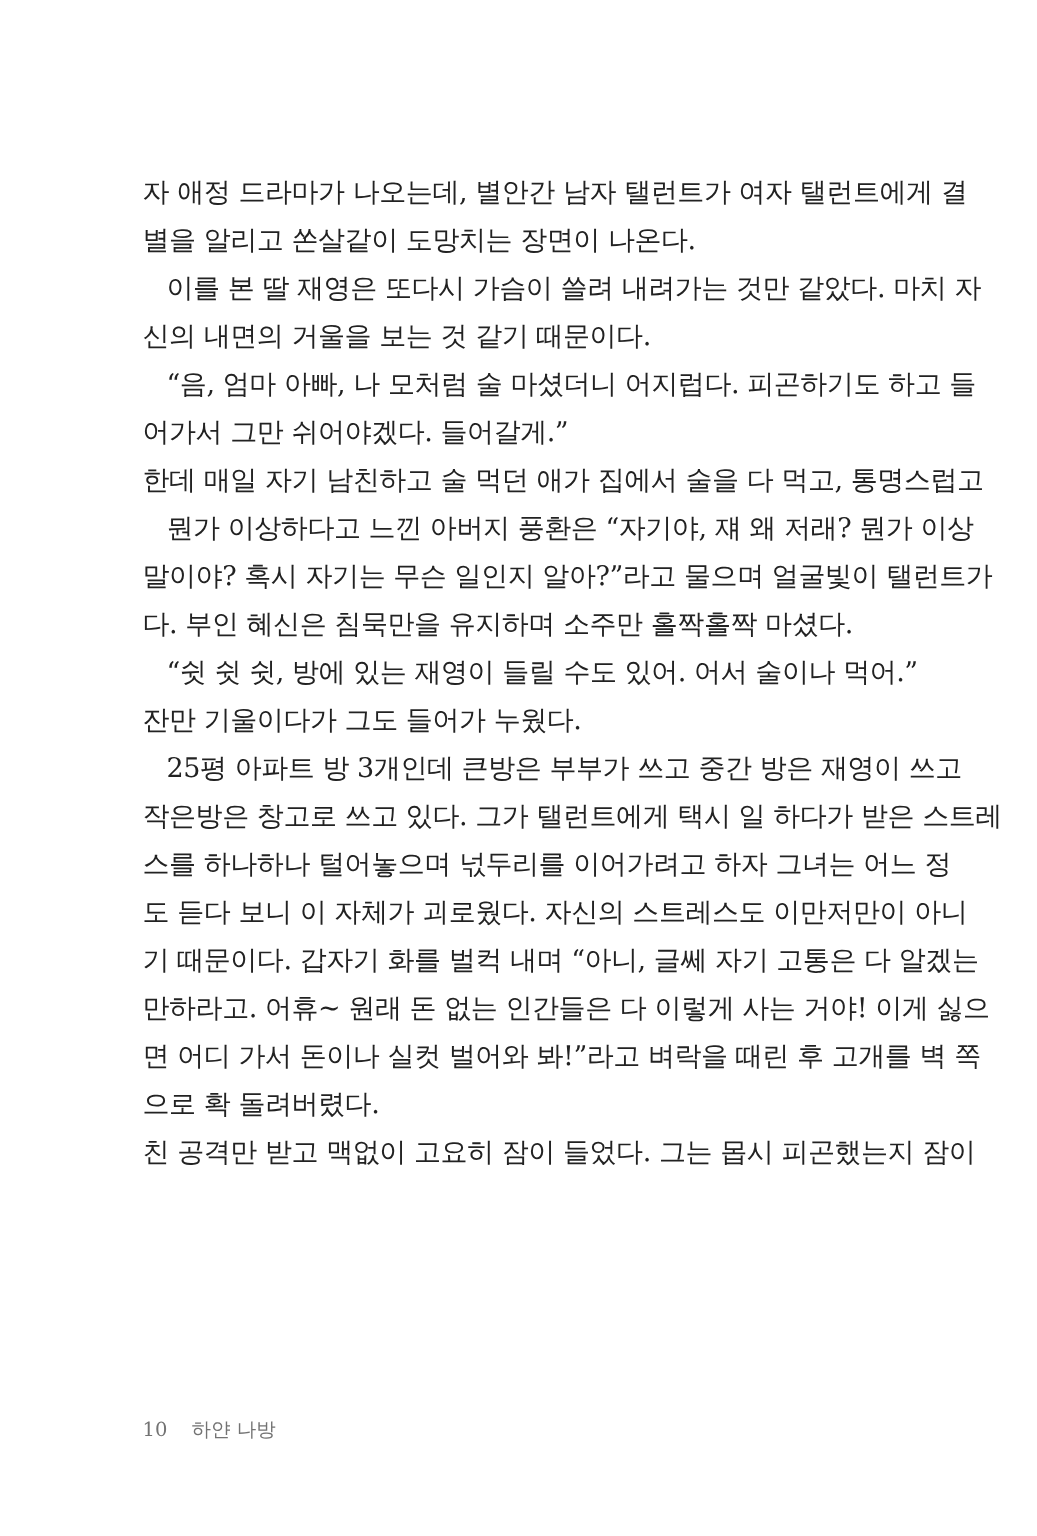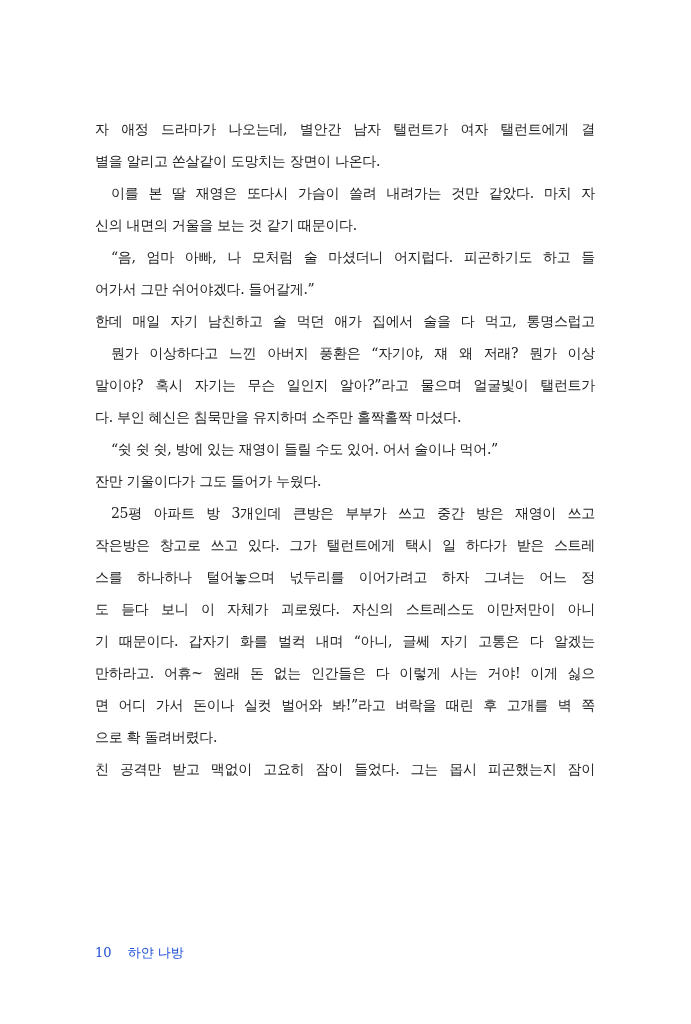--- a/index.html
+++ b/index.html
@@ -17,38 +17,38 @@
     }
     .page-body {
       position: absolute;
       left: 95px;
       top: 113px;
       width: 500px;
     }
     .line {
       height: 32px;
       line-height: 32px;
-      font-size: 14px;
+      font-size: 18px;
       letter-spacing: -0.3px;
       white-space: nowrap;
       text-align: justify;
       text-align-last: justify;
     }
     .line.last {
       text-align-last: left;
     }
     .line.indent {
       padding-left: 16px;
     }
     .footer {
       position: absolute;
       left: 95px;
       top: 944px;
       font-size: 13px;
-      color: #1d4ed8;
+      color: #737373;
       font-family: "DejaVu Sans", "Liberation Sans", sans-serif;
     }
     .footer .page-num {
       font-family: "DejaVu Serif", "Liberation Serif", serif;
       margin-right: 12px;
     }
   </style>
 </head>
 <body>
 

